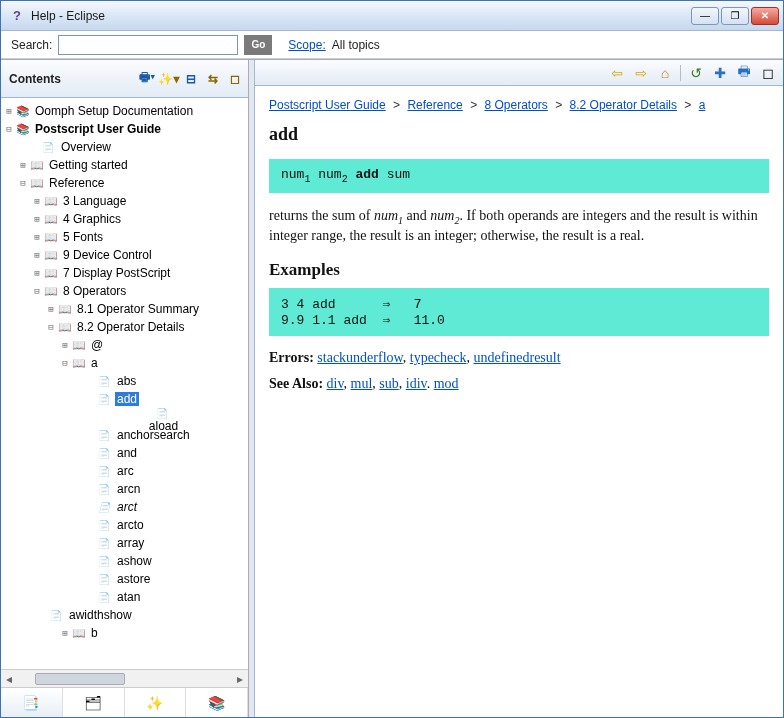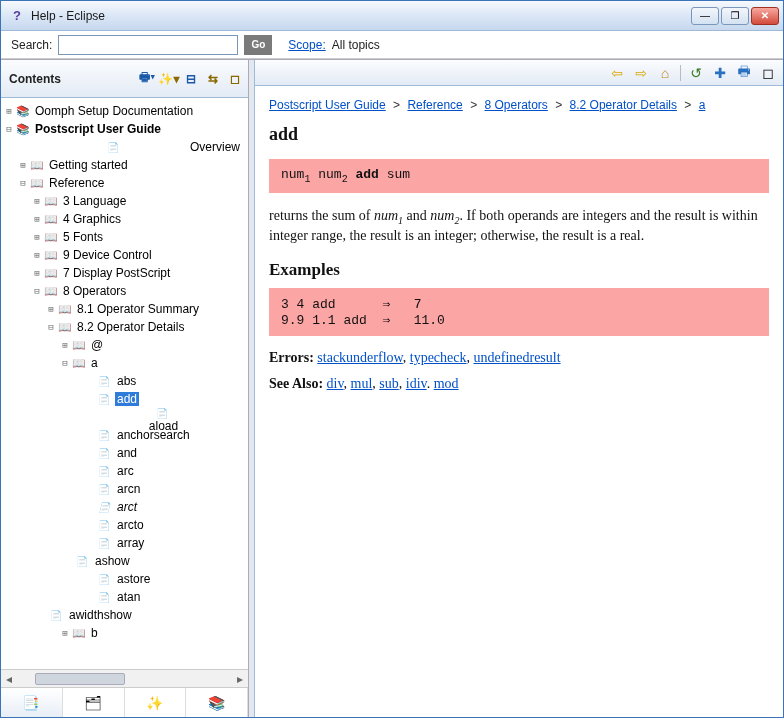--- a/index.html
+++ b/index.html
@@ -164,21 +164,21 @@
     padding:12px 14px;
     font-family:Georgia, 'Times New Roman', serif;
     font-size:14px;
     color:#111;
   }
   .breadcrumb { font-family:"Segoe UI",Tahoma,sans-serif; font-size:12px; color:#333; margin-bottom:12px;}
   .breadcrumb a { color:#0050c8; text-decoration:underline; }
   .breadcrumb .sep { color:#333; margin:0 4px;}
   h2 { font-size:18px; margin:6px 0 14px 0;}
   .codeblock {
-    background:#fca5a5;
+    background:#5eead4;
     padding:8px 12px;
     font-family:"Courier New",monospace;
     font-size:13px;
     margin:8px 0 14px 0;
   }
   .sub { font-size:10px; vertical-align:sub;}
   .para { margin:6px 0 14px 0; line-height:1.35;}
   .para em, .italic { font-style:italic; }
   h3 { font-size:17px; margin:10px 0 8px 0;}
   .content-body a { color:#0050c8; text-decoration:underline;}
@@ -224,21 +224,21 @@
         <div class="tree-row" style="padding-left:2px;">
             <span class="tw">⊞</span>
             <span class="ico root"></span>
             <span class="lbl">Oomph Setup Documentation</span>
           </div>
         <div class="tree-row boldrow" style="padding-left:2px;">
             <span class="tw">⊟</span>
             <span class="ico root"></span>
             <span class="lbl">Postscript User Guide</span>
           </div>
-        <div class="tree-row" style="padding-left:28px;justify-content:space-between;">
+        <div class="tree-row" style="padding-left:28px;">
             <span class="tw"></span>
             <span class="ico page"></span>
             <span class="lbl">Overview</span>
           </div>
         <div class="tree-row" style="padding-left:16px;">
             <span class="tw">⊞</span>
             <span class="ico book"></span>
             <span class="lbl">Getting started</span>
           </div>
         <div class="tree-row" style="padding-left:16px;">
@@ -339,21 +339,21 @@
         <div class="tree-row" style="padding-left:84px;">
             <span class="tw"></span>
             <span class="ico page"></span>
             <span class="lbl">arcto</span>
           </div>
         <div class="tree-row" style="padding-left:84px;">
             <span class="tw"></span>
             <span class="ico page"></span>
             <span class="lbl">array</span>
           </div>
-        <div class="tree-row" style="padding-left:62px;">
+        <div class="tree-row" style="padding-left:84px;">
             <span class="tw"></span>
             <span class="ico page"></span>
             <span class="lbl">ashow</span>
           </div>
         <div class="tree-row" style="padding-left:84px;">
             <span class="tw"></span>
             <span class="ico page"></span>
             <span class="lbl">astore</span>
           </div>
         <div class="tree-row" style="padding-left:84px;">

